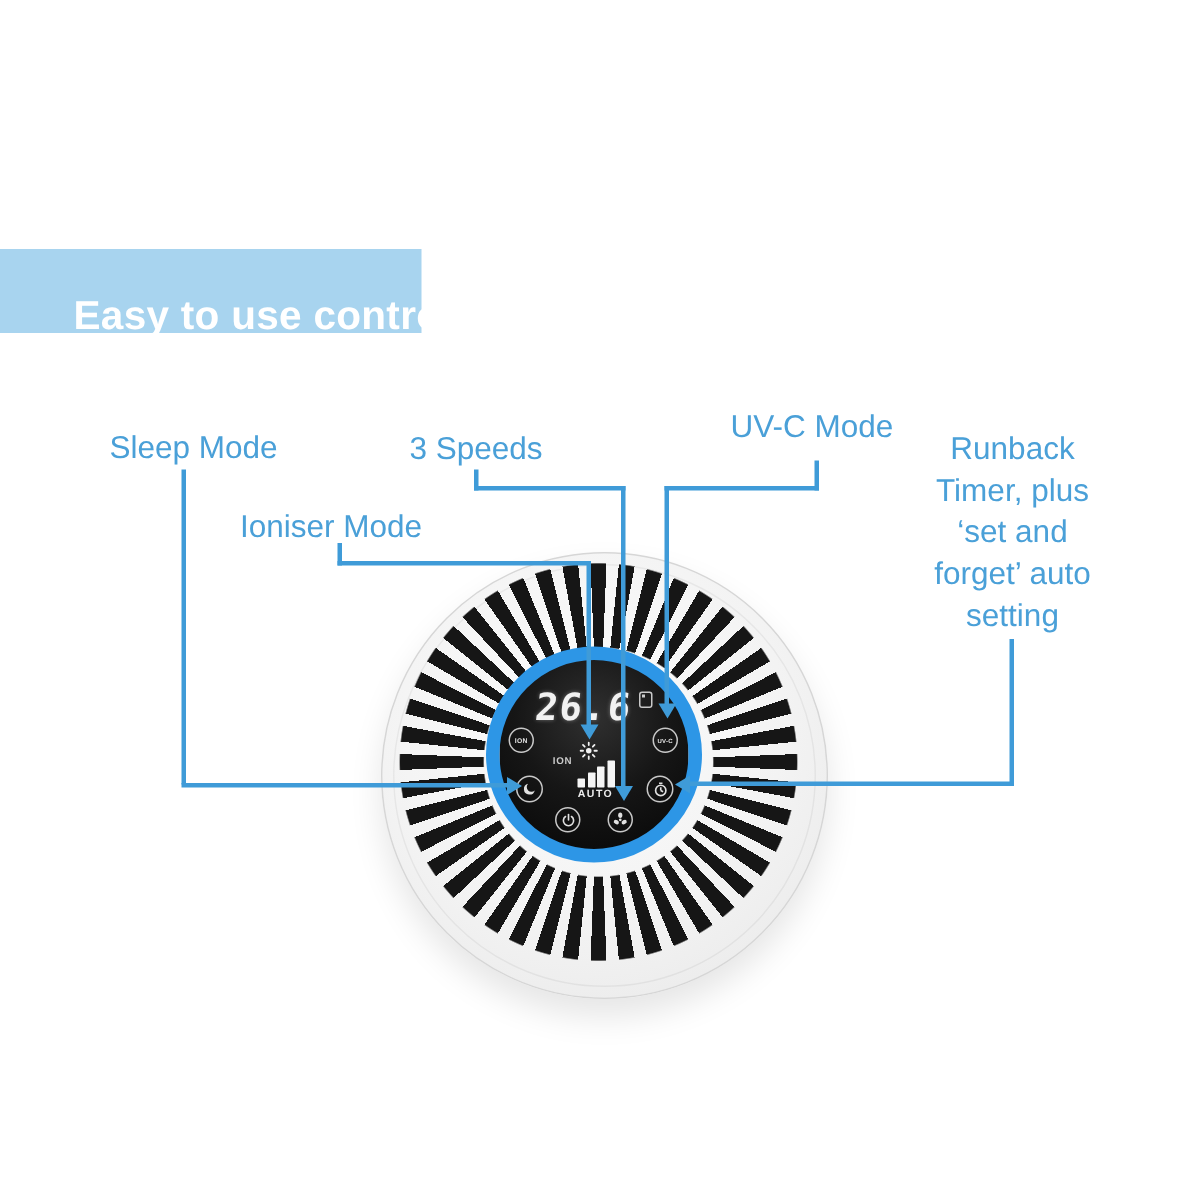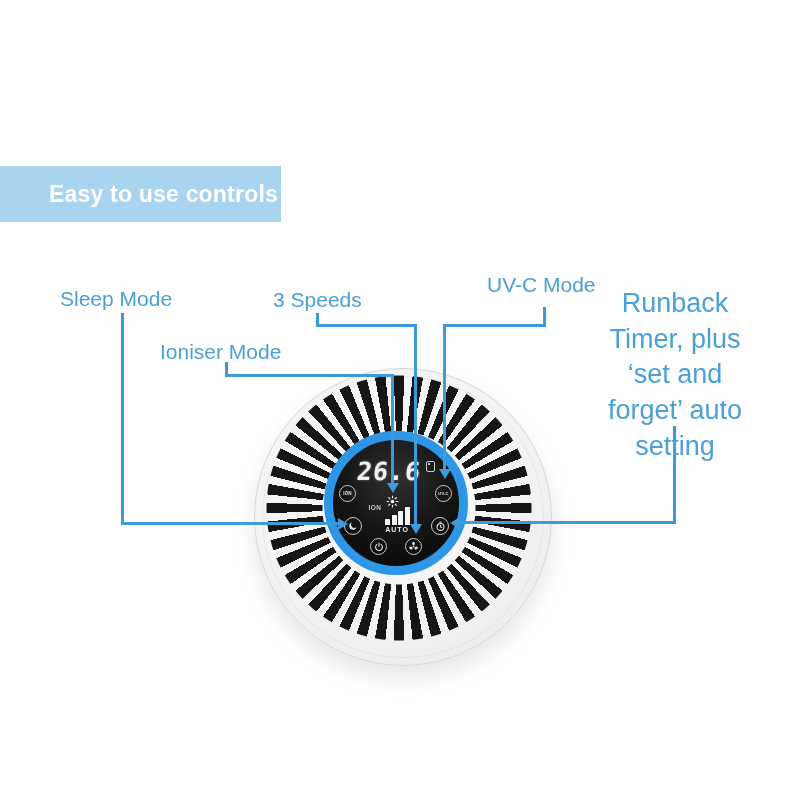--- a/index.html
+++ b/index.html
@@ -1,26 +1,26 @@
 <!DOCTYPE html>
 <html><head>
 <meta charset="utf-8">
 <style>
   html,body{margin:0;padding:0;background:#fff;}
   .stage{position:relative;width:800px;height:795px;background:#ffffff;overflow:hidden;
          font-family:"Liberation Sans",sans-serif;}
 
   
   .header-box{position:absolute;left:0;top:166px;width:281px;height:56px;background:#a8d4ef;}
-  .header-box .title{position:absolute;left:49px;top:0;line-height:56px;color:#ffffff;
-         font-size:23px;font-weight:bold;letter-spacing:.2px;white-space:nowrap;}
+  .header-box .title{position:absolute;left:49px;top:16px;line-height:56px;color:#ffffff;
+         font-size:27px;font-weight:bold;letter-spacing:.2px;white-space:nowrap;}
 
   
   .callout{position:absolute;color:#4aa0d8;font-size:21px;white-space:nowrap;z-index:40;}
-  .callout.multi{white-space:normal;text-align:center;line-height:1.32;font-size:27px;}
+  .callout.multi{white-space:normal;text-align:center;line-height:1.32;font-size:21px;}
 
   
   .line{position:absolute;background:#3f9bd8;z-index:35;}
   .arr{position:absolute;width:0;height:0;z-index:36;}
   .arr.down{border-left:6px solid transparent;border-right:6px solid transparent;border-top:10px solid #3f9bd8;}
   .arr.right{border-top:6px solid transparent;border-bottom:6px solid transparent;border-left:10px solid #3f9bd8;}
   .arr.left{border-top:6px solid transparent;border-bottom:6px solid transparent;border-right:10px solid #3f9bd8;}
 
   
   .body-circle{position:absolute;left:254px;top:368px;width:296px;height:296px;border-radius:50%;
@@ -63,21 +63,21 @@
 </style>
 </head>
 <body>
 
 <div class="stage">
 
   <div class="header-box">
     <div class="title">Easy to use controls</div>
   </div>
 
-  <div class="callout" style="left:60px;top:287px;">Sleep Mode</div>
+  <div class="callout" style="left:73px;top:287px;">Sleep Mode</div>
   <div class="callout" style="left:160px;top:340px;">Ioniser Mode</div>
   <div class="callout" style="left:273px;top:288px;">3 Speeds</div>
   <div class="callout" style="left:487px;top:273px;">UV-C Mode</div>
   <div class="callout multi" style="left:607px;top:286px;width:136px;">Runback Timer, plus ‘set and forget’ auto setting</div>
 
   <div class="line" style="left:121px;top:313px;width:3px;height:210px;"></div>
   <div class="line" style="left:121px;top:522px;width:218px;height:3px;"></div>
   <div class="arr right" style="left:338px;top:517.5px;"></div>
 
   <div class="line" style="left:225px;top:362px;width:3px;height:15px;"></div>

